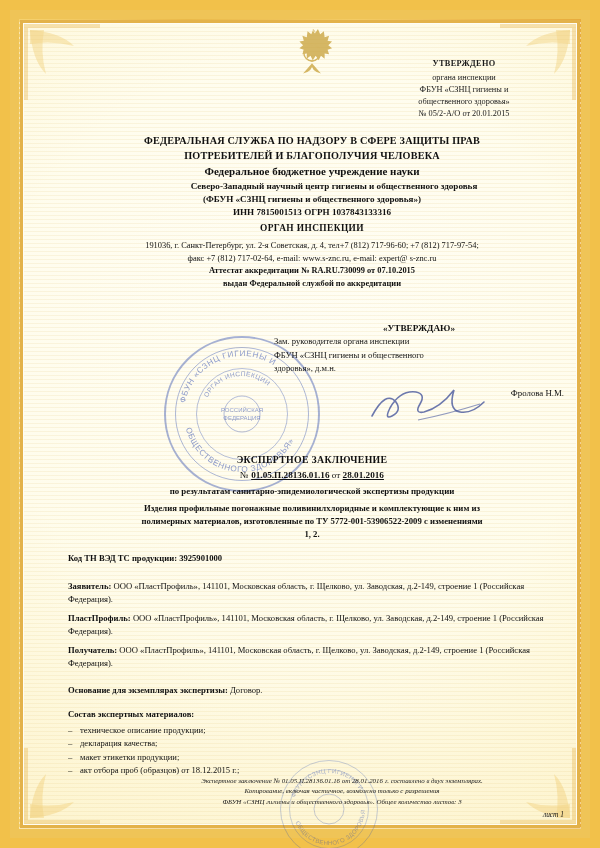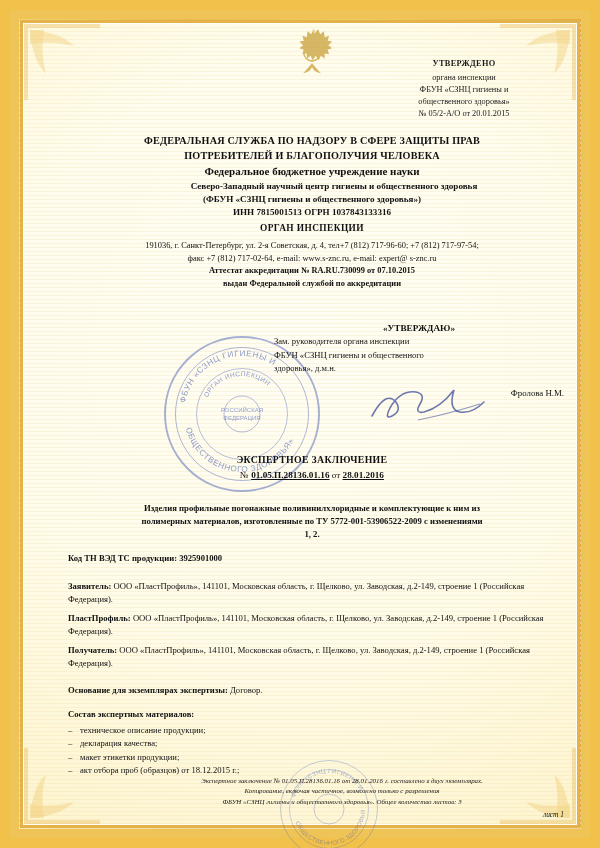--- a/index.html
+++ b/index.html
@@ -431,20 +431,21 @@
 
     <div class="utv-sign">Фролова Н.М.</div>
 
     <div class="doc-title">ЭКСПЕРТНОЕ ЗАКЛЮЧЕНИЕ</div>
     <div class="doc-num">
       <span>№</span>
       <span class="u">01.05.П.28136.01.16</span>
       <span>от</span>
       <span class="u">28.01.2016</span>
     </div>
+    <div class="doc-sub">по результатам санитарно-эпидемиологической экспертизы продукции</div>
     <div class="prod-desc">
       <div>Изделия профильные погонажные поливинилхлоридные и комплектующие к ним из</div>
       <div>полимерных материалов, изготовленные по ТУ 5772-001-53906522-2009 с изменениями</div>
       <div>1, 2.</div>
     </div>
 
     <div class="body-sec s-tnved">
       <span class="lbl">Код ТН ВЭД ТС продукции:</span>
       <span>3925901000</span>
     </div>

